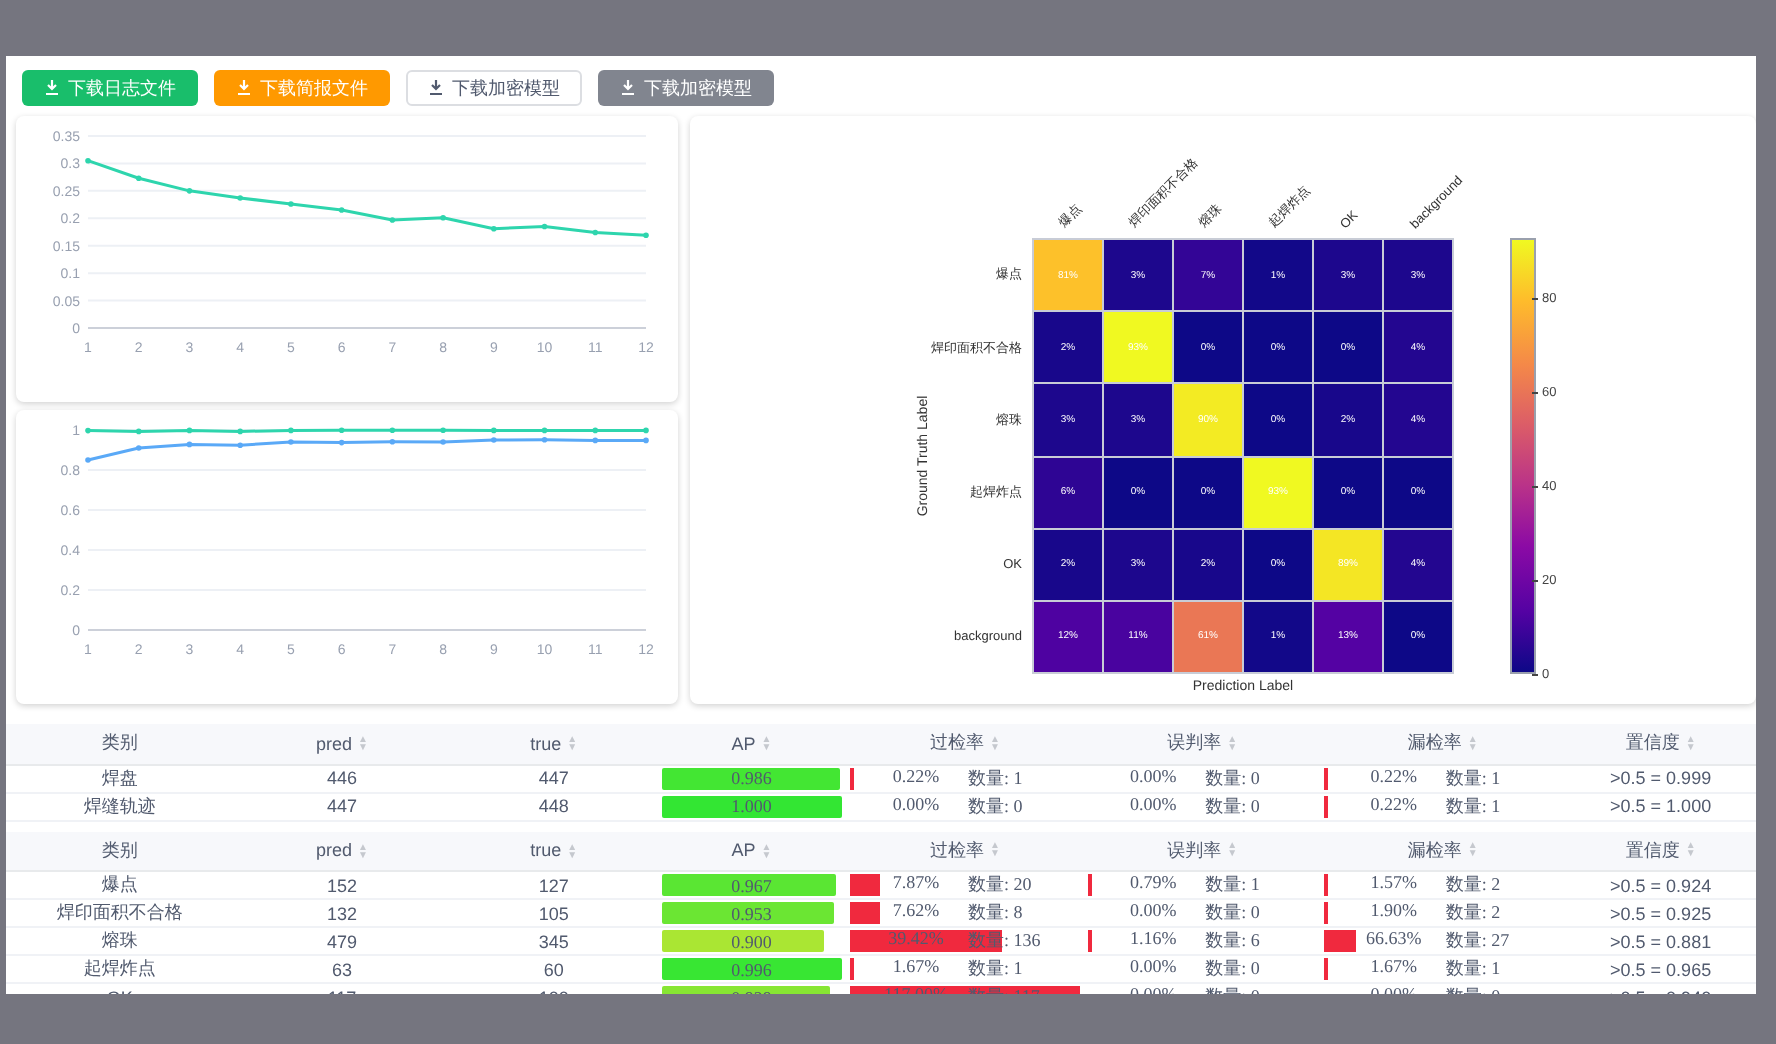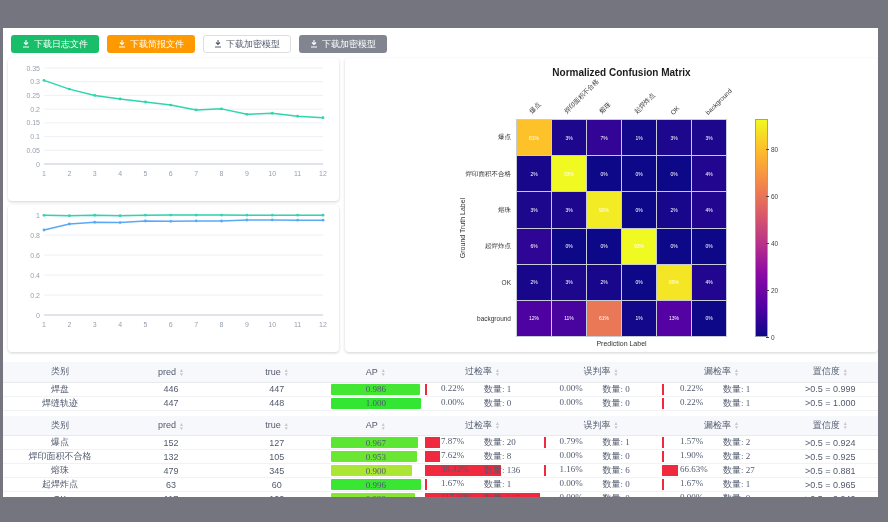--- a/index.html
+++ b/index.html
@@ -61,21 +61,21 @@
   th { height:20px; background:#f7f8fb; font-size:9px; font-weight:500; color:#515a6e;
     text-align:center; border-bottom:1px solid #e8eaec; cursor:pointer; }
   td { height:13px; font-size:9px; color:#515a6e; text-align:center;
     border-bottom:1px solid #f0f2f6; padding:0 2px; position:relative; }
   .sort { display:inline-flex; flex-direction:column; line-height:4px; font-size:5px;
     color:#c5c8ce; margin-left:3px; vertical-align:middle; }
   .barwrap { position:absolute; inset:1px 2px; }
   .apbar { position:absolute; left:0; top:0; bottom:0; border-radius:1px; }
   .redbar { position:absolute; left:0; top:0; bottom:0; background:#f0293e; }
   .celltext { position:relative; z-index:2; display:flex; justify-content:center; gap:9px;font-family:Liberation Serif, serif; }
-  .celltext .num { min-width:34px; text-align:left; }
+  .celltext .num { min-width:34px; text-align:center; }
   .celltext .cnt { min-width:40px; text-align:left; }
 </style>
 </head>
 <body>
 
 <div class="frame">
   <div class="content">
 
     <div class="toolbar">
       <button class="btn btn-success">
@@ -201,21 +201,20 @@
           <circle cx="182.1818181818182" cy="11.900000000000006" r="1.4" fill="#5aa9f7"></circle>
           <circle cx="207.54545454545453" cy="12.000000000000005" r="1.4" fill="#5aa9f7"></circle>
           <circle cx="232.9090909090909" cy="11.000000000000004" r="1.4" fill="#5aa9f7"></circle>
           <circle cx="258.27272727272725" cy="10.900000000000004" r="1.4" fill="#5aa9f7"></circle>
           <circle cx="283.6363636363636" cy="11.200000000000005" r="1.4" fill="#5aa9f7"></circle>
           <circle cx="309" cy="11.200000000000005" r="1.4" fill="#5aa9f7"></circle>
         </svg>
     </div>
 
     <div class="card" id="cm-card">
-      <div class="cm-title">Normalized Confusion Matrix</div>
       <div class="cm-collabels" id="cm-collabels">
           <div class="cm-collabel" style="left: 17.5833px;">爆点</div>
           <div class="cm-collabel" style="left: 52.75px;">焊印面积不合格</div>
           <div class="cm-collabel" style="left: 87.9167px;">熔珠</div>
           <div class="cm-collabel" style="left: 123.083px;">起焊炸点</div>
           <div class="cm-collabel" style="left: 158.25px;">OK</div>
           <div class="cm-collabel" style="left: 193.417px;">background</div>
         </div>
       <div class="cm-rowlabels" id="cm-rowlabels">
           <div class="cm-rowlabel" style="top: 14.1667px;">爆点</div>

